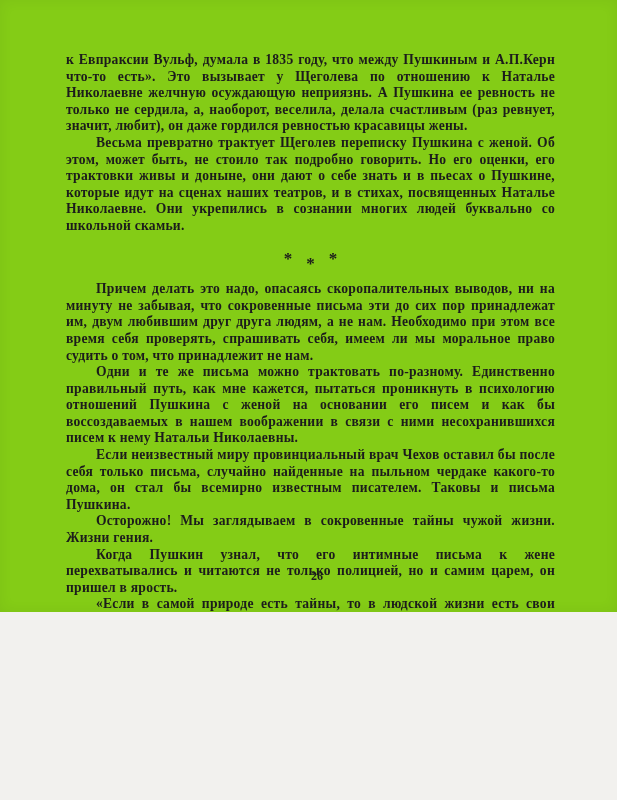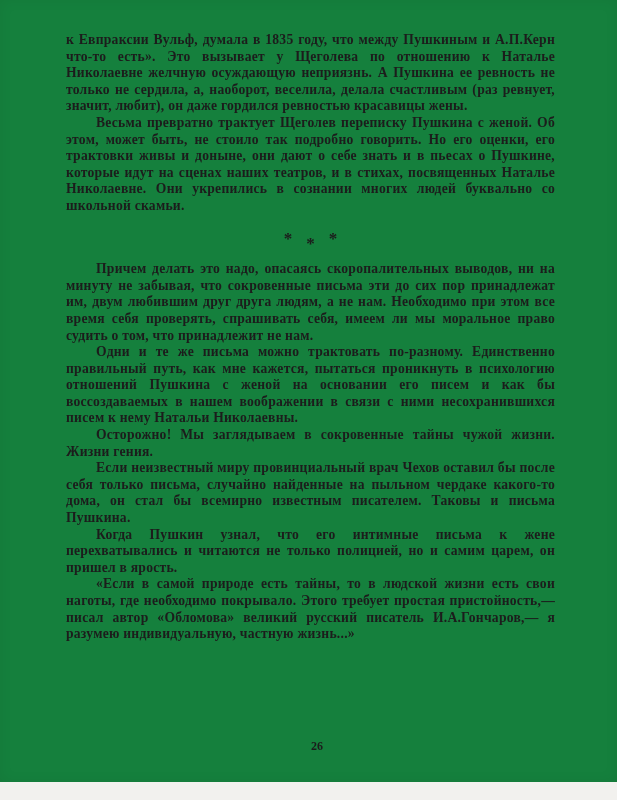--- a/index.html
+++ b/index.html
@@ -4,25 +4,25 @@
 <style>
   html, body {
     margin: 0;
     padding: 0;
     background: #f2f1ee;
     font-family: "Liberation Serif", serif;
   }
   .page {
     position: relative;
     width: 617px;
-    height: 782px;
+    height: 612px;
     margin: 0 auto;
-    background: #15803d;
+    background: #84cc16;
     box-sizing: border-box;
-    padding: 32px 62px 60px 66px;
+    padding: 52px 62px 60px 66px;
     box-shadow: inset 0 0 14px rgba(0,0,0,0.06);
     overflow: hidden;
   }
   .text-block {
     color: #1c1c1c;
     font-size: 13.6px;
     font-weight: bold;
     line-height: 16.6px;
     text-align: justify;
     letter-spacing: 0.25px;
@@ -63,19 +63,19 @@
 </head>
 <body>
 
 <div class="page">
   <div class="text-block" id="text-block">
       <p class="para">к Евпраксии Вульф, думала в 1835 году, что между Пушкиным и А.П.Керн что-то есть». Это вызывает у Щеголева по отношению к Наталье Николаевне желчную осуждающую неприязнь. А Пушкина ее ревность не только не сердила, а, наоборот, веселила, делала счастливым (раз ревнует, значит, любит), он даже гордился ревностью красавицы жены.</p>
       <p class="para indent">Весьма превратно трактует Щеголев переписку Пушкина с женой. Об этом, может быть, не стоило так подробно говорить. Но его оценки, его трактовки живы и доныне, они дают о себе знать и в пьесах о Пушкине, которые идут на сценах наших театров, и в стихах, посвященных Наталье Николаевне. Они укрепились в сознании многих людей буквально со школьной скамьи.</p>
       <div class="separator"><span class="star star-0">*</span><span class="star star-1">*</span><span class="star star-2">*</span></div>
       <p class="para indent">Причем делать это надо, опасаясь скоропалительных выводов, ни на минуту не забывая, что сокровенные письма эти до сих пор принадлежат им, двум любившим друг друга людям, а не нам. Необходимо при этом все время себя проверять, спрашивать себя, имеем ли мы моральное право судить о том, что принадлежит не нам.</p>
       <p class="para indent">Одни и те же письма можно трактовать по-разному. Единственно правильный путь, как мне кажется, пытаться проникнуть в психологию отношений Пушкина с женой на основании его писем и как бы воссоздаваемых в нашем воображении в связи с ними несохранившихся писем к нему Натальи Николаевны.</p>
+      <p class="para indent">Если неизвестный миру провинциальный врач Чехов оставил бы после себя только письма, случайно найденные на пыльном чердаке какого-то дома, он стал бы всемирно известным писателем. Таковы и письма Пушкина.</p>
       <p class="para indent">Осторожно! Мы заглядываем в сокровенные тайны чужой жизни. Жизни гения.</p>
-      <p class="para indent">Если неизвестный миру провинциальный врач Чехов оставил бы после себя только письма, случайно найденные на пыльном чердаке какого-то дома, он стал бы всемирно известным писателем. Таковы и письма Пушкина.</p>
       <p class="para indent">Когда Пушкин узнал, что его интимные письма к жене перехватывались и читаются не только полицией, но и самим царем, он пришел в ярость.</p>
       <p class="para indent">«Если в самой природе есть тайны, то в людской жизни есть свои наготы, где необходимо покрывало. Этого требует простая пристойность,— писал автор «Обломова» великий русский писатель И.А.Гончаров,— я разумею индивидуальную, частную жизнь...»</p>
     </div>
   <div class="page-number">26</div>
 </div>
 
 </body></html>

